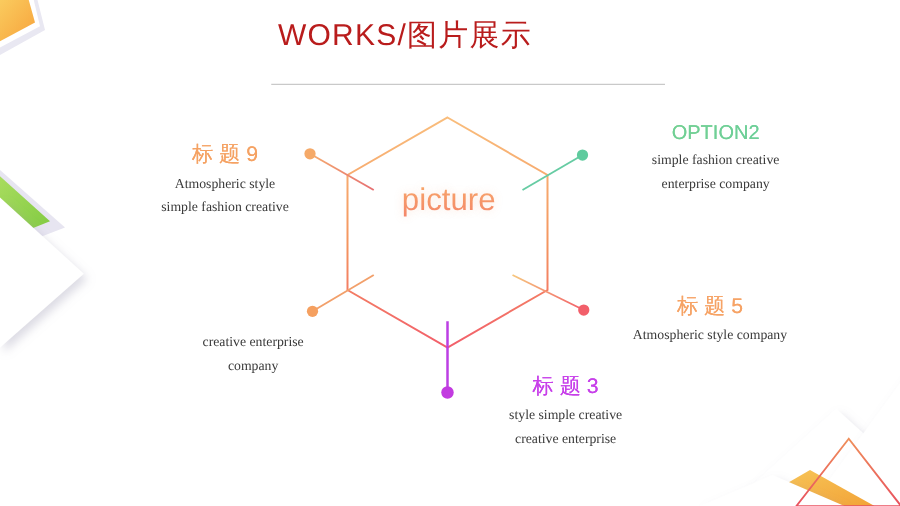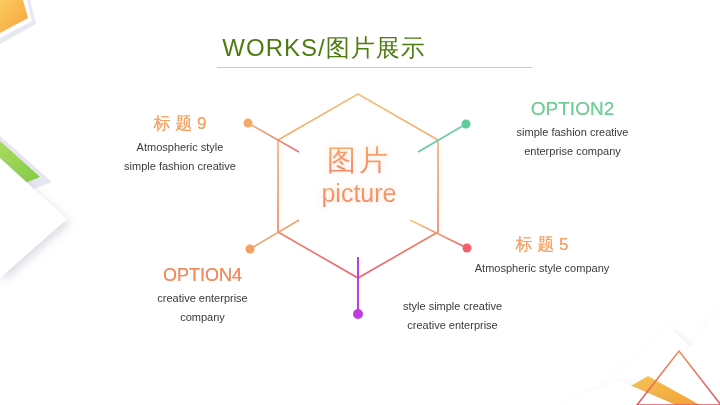--- a/index.html
+++ b/index.html
@@ -4,42 +4,42 @@
 <style>
   html,body { margin:0; padding:0; background:#ffffff; }
   .slide {
     position:relative; width:720px; height:405px; overflow:hidden;
     background:#ffffff; font-family:"Liberation Sans", sans-serif;
   }
   .abs { position:absolute; }
   svg.layer { position:absolute; left:0; top:0; width:720px; height:405px; }
 
   .slide-title {
-    left:0; top:32px; width:648px; text-align:center;
-    font-size:24px; letter-spacing:1px; color:#4d7c0f; font-weight:400;
+    left:0; top:12px; width:648px; text-align:center;
+    font-size:24px; letter-spacing:1px; color:#b91c1c; font-weight:400;
   }
   .title-rule { left:217px; top:67px; width:315px; height:1px; background:#C9C9C9; }
 
   .hex-text { left:288px; top:144px; width:142px; text-align:center; line-height:33px; }
   .hex-cn { font-size:29px; letter-spacing:3px; }
   .hex-en { font-size:25px; }
   .hex-cn, .hex-en { color:#F59A66; text-shadow:0 0 8px rgba(246,150,100,0.25); }
 
   .label { text-align:center; }
   .label .heading { font-weight:400; margin:0 0 3px 0; }
-  .label .body { font-size:11px; line-height:19px; color:#3A3A3A; }
+  .label .body { font-size:11px; line-height:19px; color:#3A3A3A;font-family:Liberation Serif, serif; }
 
   .lbl-title1  { left:95px;  top:112px; width:170px; }
   .lbl-option2 { left:490px; top:98px;  width:165px; }
   .lbl-option4 { left:120px; top:265px; width:165px; }
   .lbl-title3  { left:370px; top:297px; width:165px; }
-  .lbl-title5  { left:459px; top:233px; width:166px; }
+  .lbl-title5  { left:485px; top:233px; width:166px; }
 
   .lbl-title1 .heading  { font-size:17px; color:#F5A263; }
-  .lbl-option2 .heading { font-size:19px; color:#6FCF97; }
+  .lbl-option2 .heading { font-size:16px; color:#6FCF97; }
   .lbl-option4 .heading { font-size:18px; color:#F28A5B; }
   .lbl-title3 .heading  { font-size:17px; color:#C840E9; }
   .lbl-title5 .heading  { font-size:17px; color:#F6A365; }
 
   @supports (-webkit-background-clip: text) {
     .grad { -webkit-background-clip:text; background-clip:text; color:transparent; }
     .lbl-title1 .heading  { background-image:linear-gradient(90deg,#F8BC8C,#F2924E); }
     .lbl-option2 .heading { background-image:linear-gradient(90deg,#A9D95E,#43CFC0); }
     .lbl-option4 .heading { background-image:linear-gradient(90deg,#F8BD86,#F2654F); }
     .lbl-title3 .heading  { background-image:linear-gradient(90deg,#D84AF0,#AE35E8); }
@@ -114,43 +114,42 @@
     <circle cx="250" cy="249" r="4.5" fill="#F5A060"></circle>
     <circle cx="466" cy="124" r="4.5" fill="#5FCB9E"></circle>
     <circle cx="467" cy="248" r="4.5" fill="#F25F6A"></circle>
     <circle cx="358" cy="314" r="5" fill="#C23BE0"></circle>
   </svg>
 
   <div class="abs slide-title">WORKS/图片展示</div>
   <div class="abs title-rule"></div>
 
   <div class="abs hex-text">
-    <div class="hex-cn grad">图片</div>
     <div class="hex-en grad">picture</div>
   </div>
 
   <div class="abs label lbl-title1">
     <div class="heading grad">标 题 9</div>
     <div class="body">Atmospheric style</div>
     <div class="body">simple fashion creative</div>
   </div>
 
   <div class="abs label lbl-option2">
     <div class="heading grad">OPTION2</div>
     <div class="body">simple fashion creative</div>
     <div class="body">enterprise company</div>
   </div>
 
   <div class="abs label lbl-option4">
-    <div class="heading grad">OPTION4</div>
     <div class="body">creative enterprise</div>
     <div class="body">company</div>
   </div>
 
   <div class="abs label lbl-title3">
+    <div class="heading grad">标 题 3</div>
     <div class="body">style simple creative</div>
     <div class="body">creative enterprise</div>
   </div>
 
   <div class="abs label lbl-title5">
     <div class="heading grad">标 题 5</div>
     <div class="body">Atmospheric style company</div>
   </div>
 
 </div>

